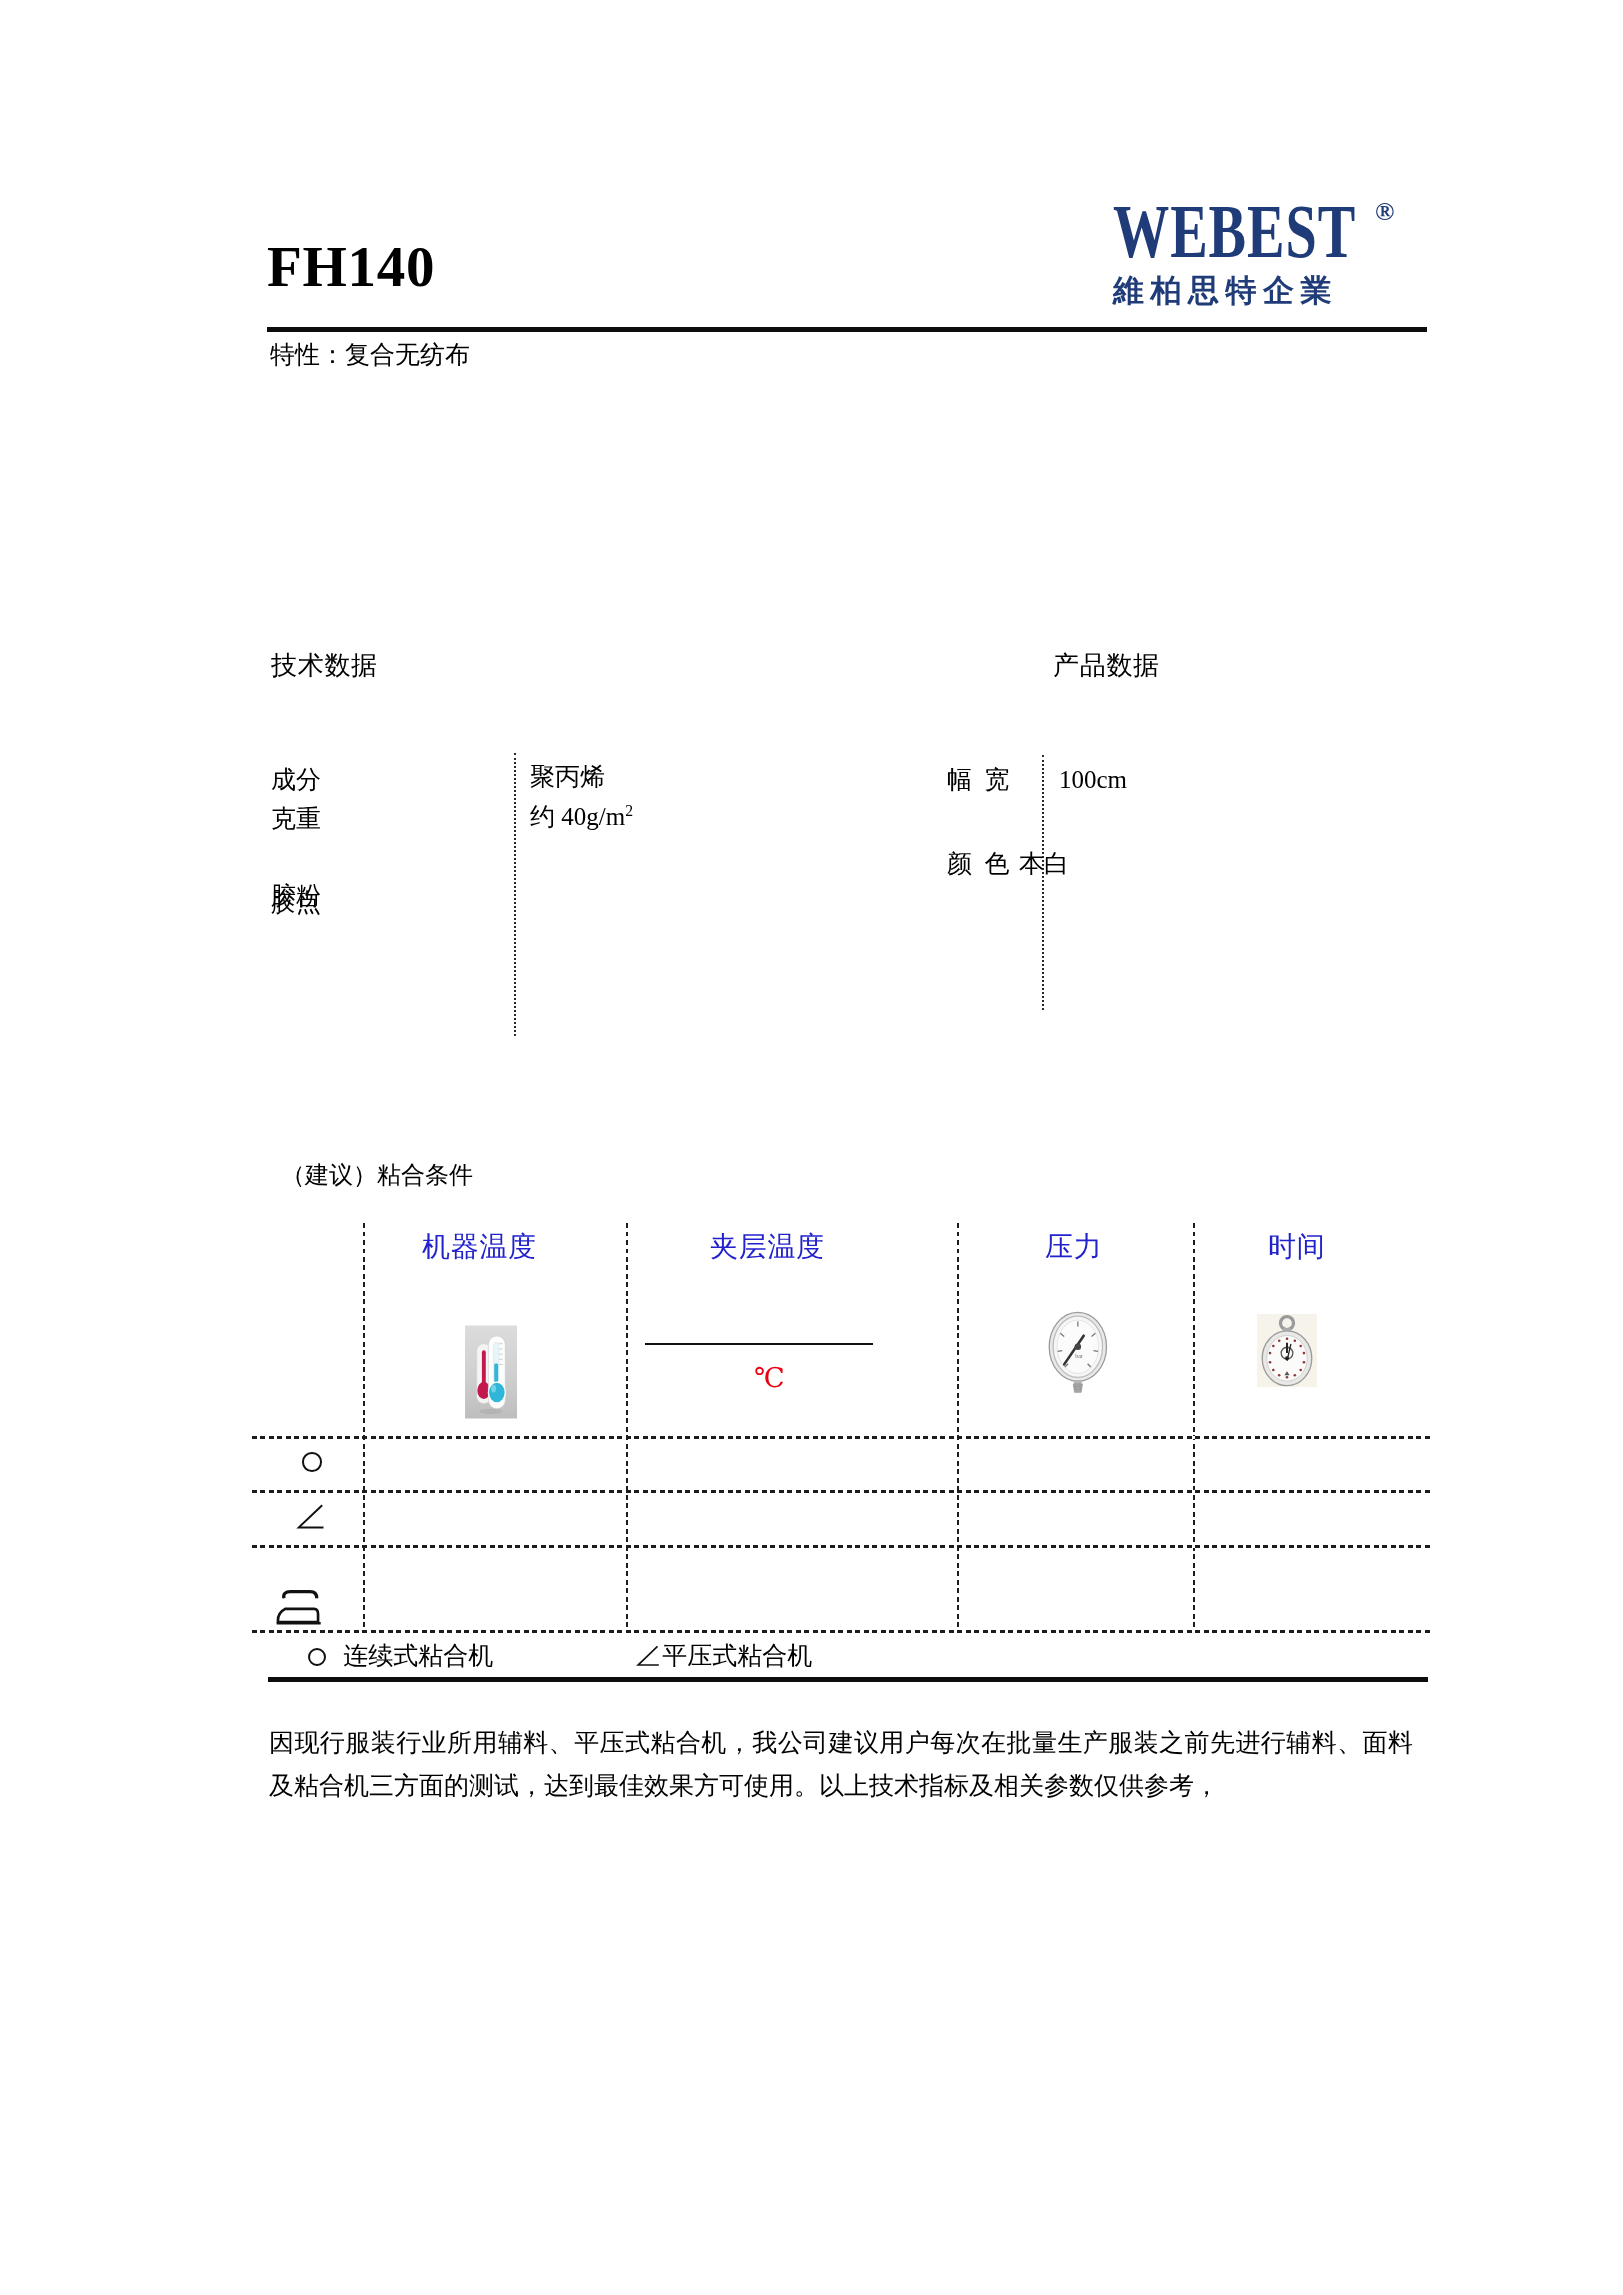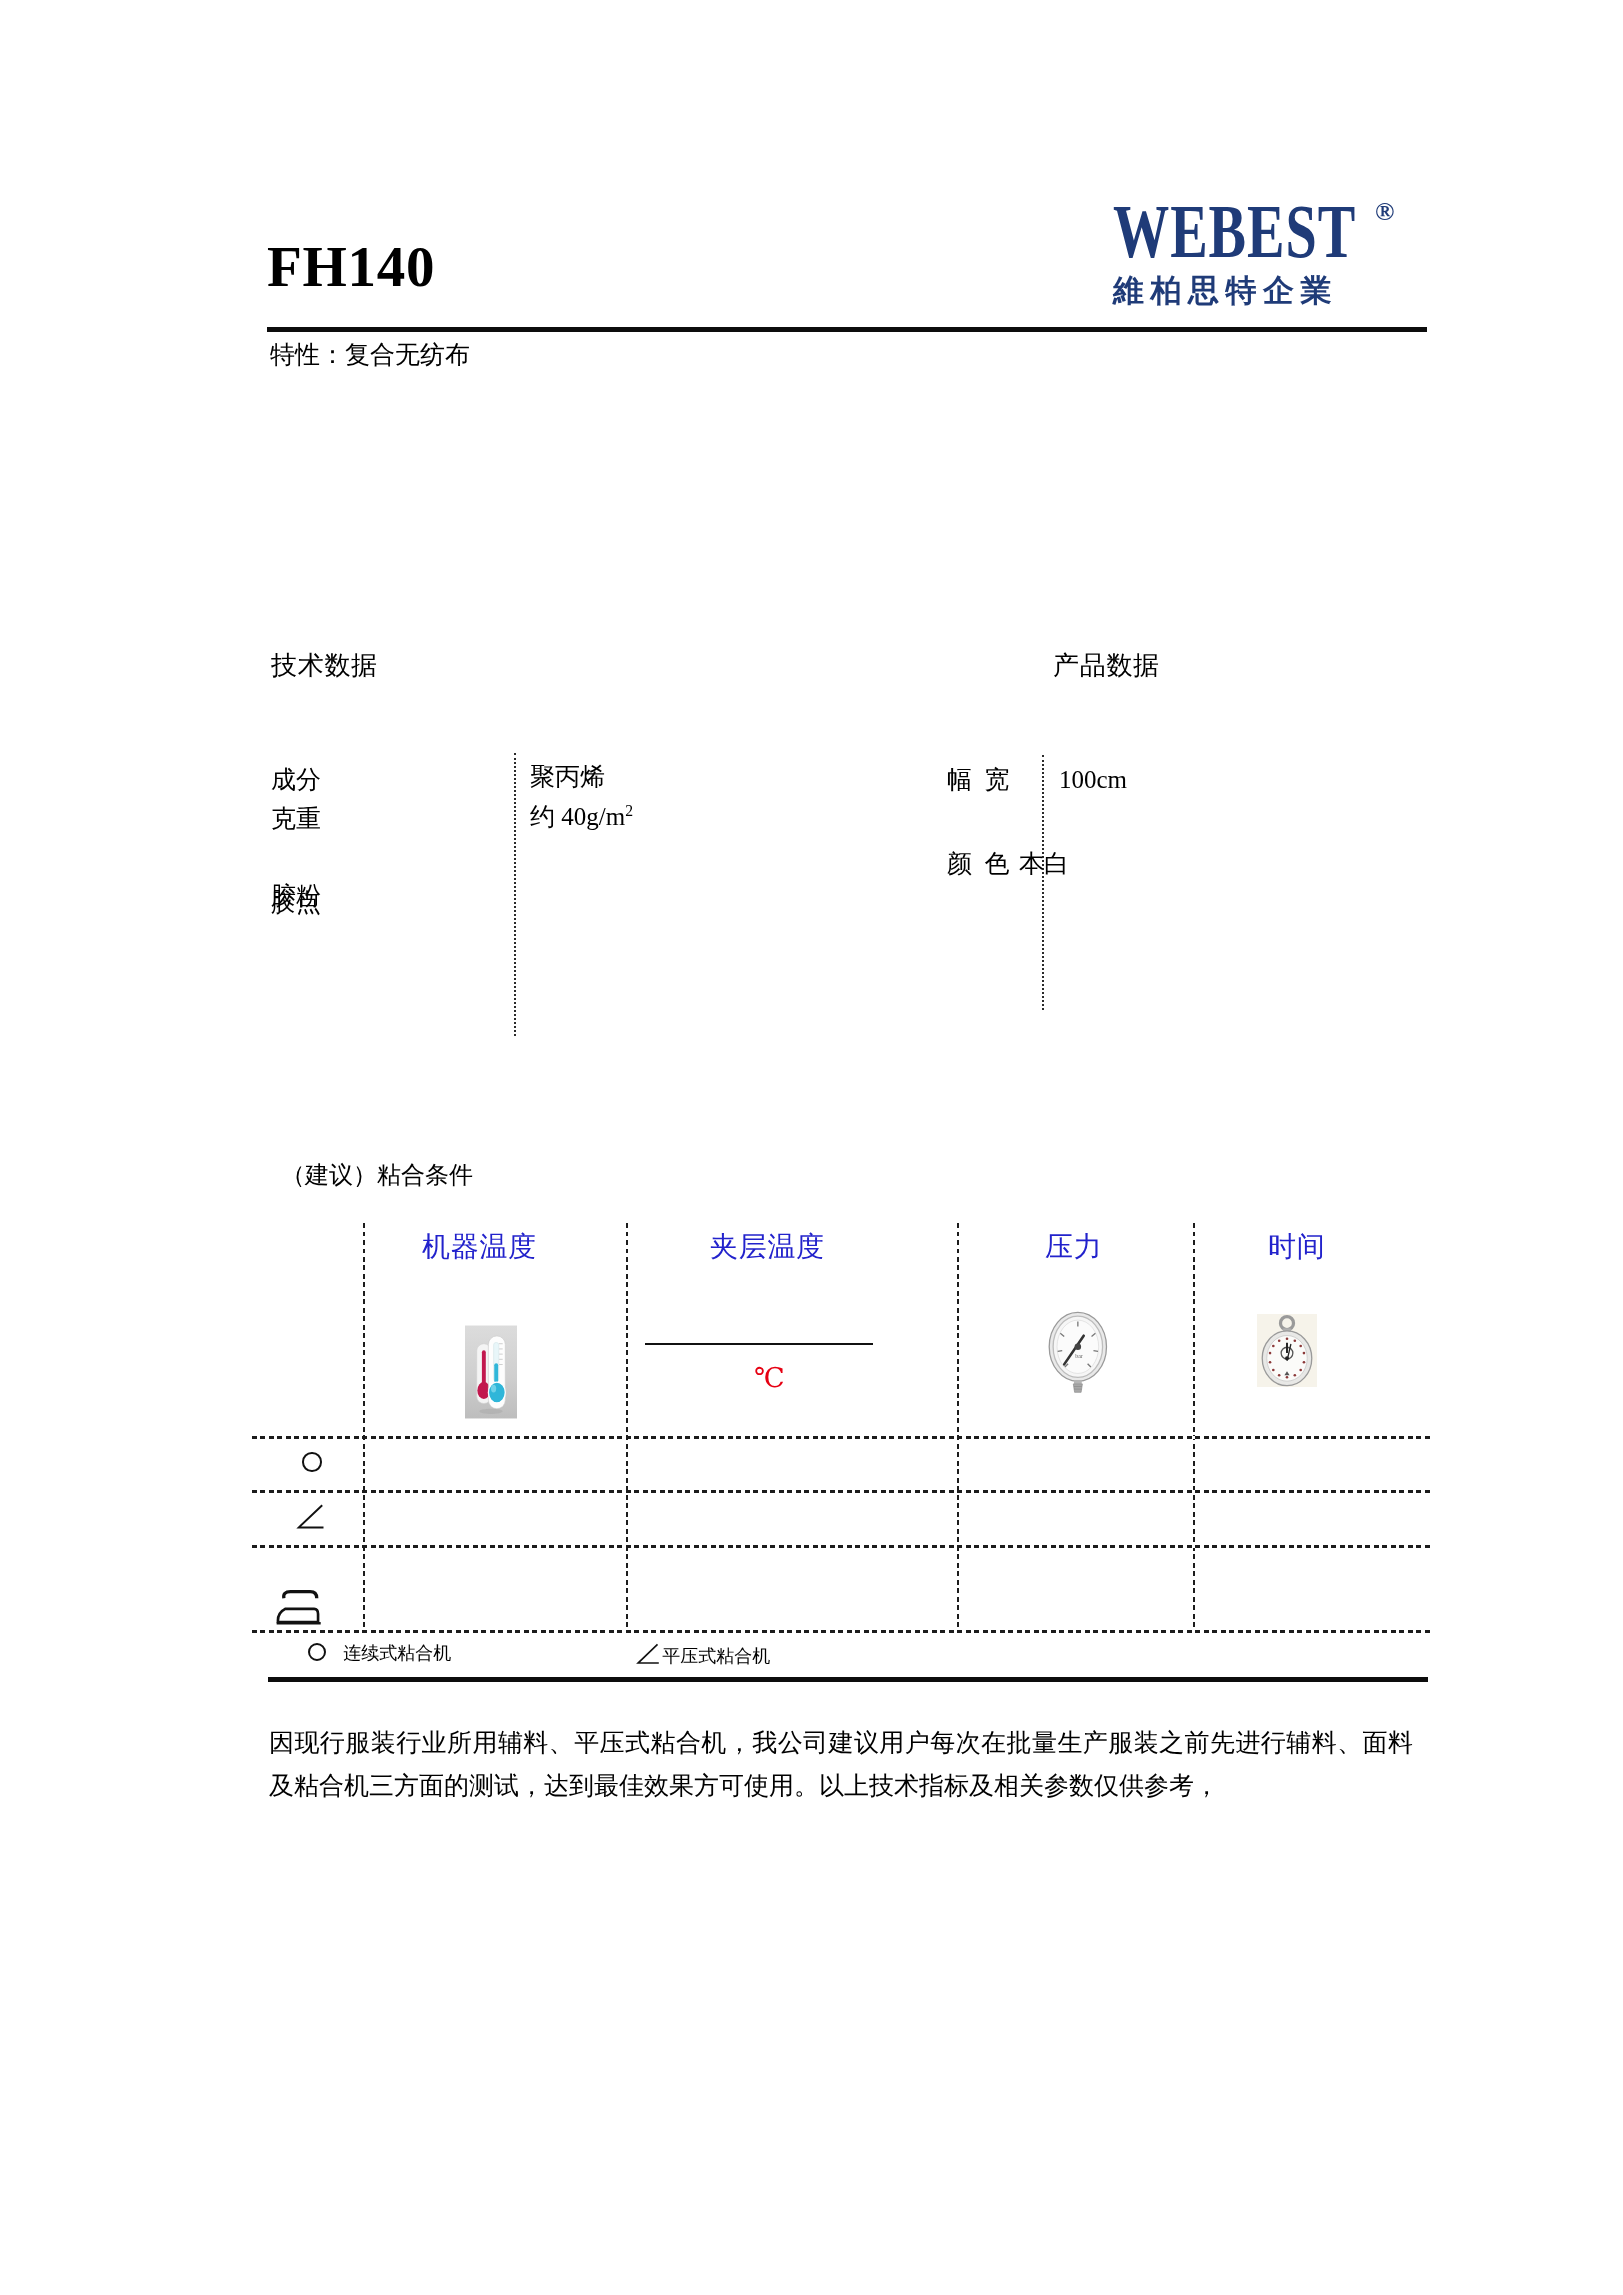--- a/index.html
+++ b/index.html
@@ -29,21 +29,21 @@
   .tech-divider{left:514px;top:753px;height:283px;}
   .prod-divider{left:1042px;top:755px;height:255px;}
   sup.sq{font-size:15.7px;vertical-align:super;line-height:0;}
   
   .dash-v{width:2px;background:repeating-linear-gradient(180deg,#1c1c1c 0 4.6px,#ffffff 4.6px 8.5px);}
   .dash-h{height:2.6px;background:repeating-linear-gradient(90deg,#1c1c1c 0 4.6px,#ffffff 4.6px 8.5px);}
   .col-head{font-size:28px;color:#2222cc;line-height:1;letter-spacing:0.7px;}
   .celsius{font-size:27.5px;color:#e60012;line-height:1;}
   .blank-line{height:2px;background:#111;}
   .sym-circle{width:19.6px;height:19.6px;border:2px solid #111;border-radius:50%;box-sizing:border-box;}
-  .legend-item{font-size:18px;line-height:1;white-space:pre;}
+  .legend-item{font-size:25px;line-height:1;white-space:pre;}
   .legend-circle{width:18.3px;height:18.3px;border:2px solid #111;border-radius:50%;box-sizing:border-box;display:inline-block;}
   
   .footer-par{left:269px;top:1721px;width:1144px;font-size:25px;line-height:43px;text-align:justify;text-justify:inter-ideograph;}
 </style>
 </head>
 <body>
 
 <div class="page">
 
   <div class="abs product-code">FH140</div>

